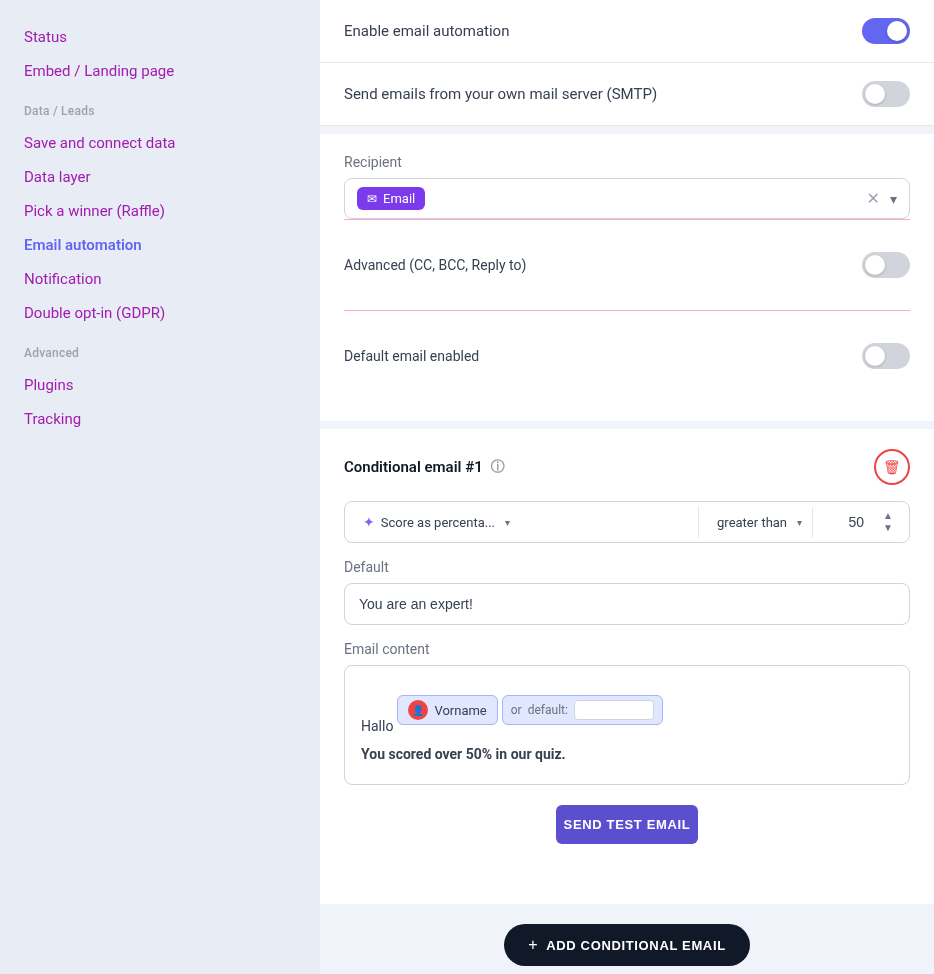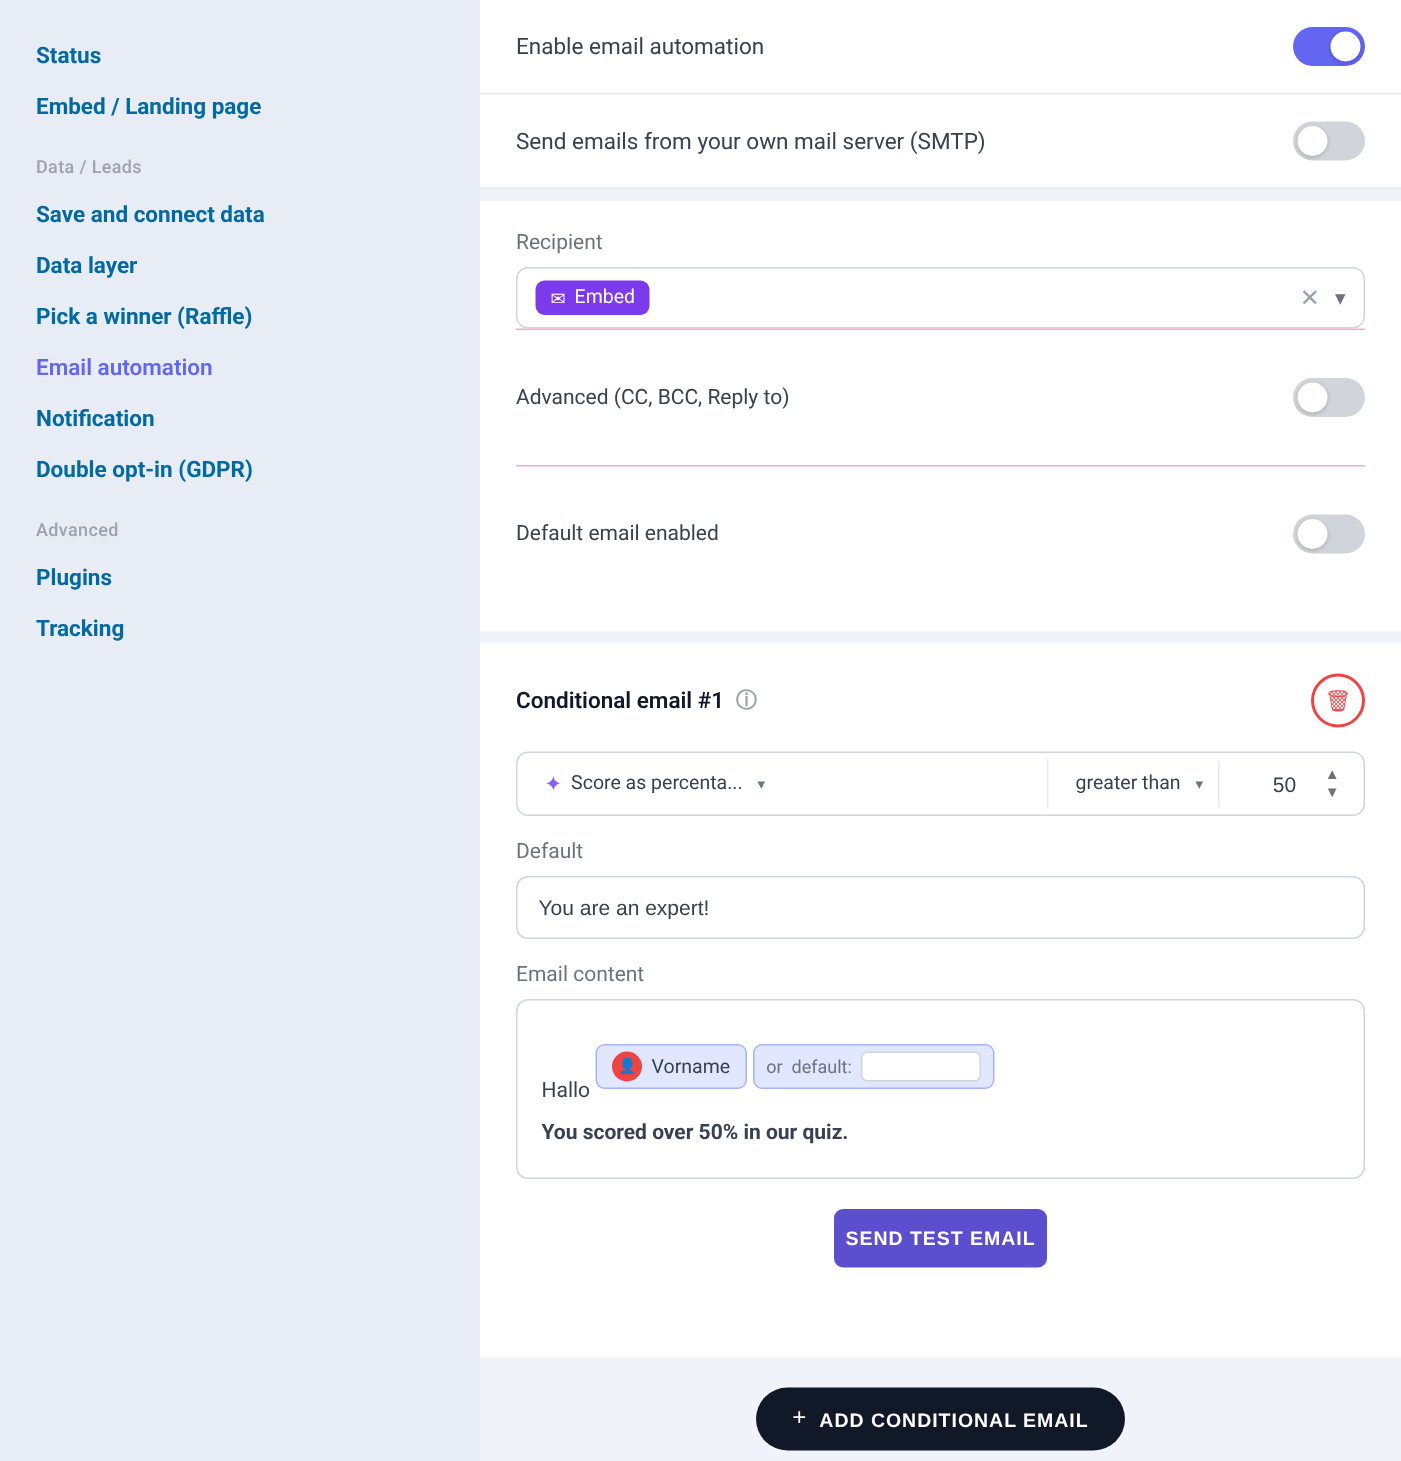--- a/index.html
+++ b/index.html
@@ -25,23 +25,23 @@
       font-weight: 500;
       text-transform: none;
       margin: 16px 0 8px 0;
       letter-spacing: 0.02em;
     }
 
     .sidebar-item {
       display: block;
       padding: 8px 0;
       font-size: 15px;
-      color: #0369a1;
-      cursor: pointer;
-      font-weight: 700;
+      color: #a21caf;
+      cursor: pointer;
+      font-weight: 400;
       text-decoration: none;
     }
 
     .sidebar-item.active {
       color: #6366f1;
       font-weight: 600;
     }
 
     
     .main-content {
@@ -506,21 +506,21 @@
     <div class="toggle off"></div>
   </div>
 
   <div class="section-divider"></div>
 
   <div class="card-section">
     <div class="field-label">Recipient</div>
     <div class="recipient-dropdown">
       <div class="email-badge">
         <span class="email-badge-icon">✉</span>
-        <span>Embed</span>
+        <span>Email</span>
       </div>
       <div class="recipient-text"></div>
       <div class="recipient-actions">
         <span class="close-icon">✕</span>
         <span class="chevron-icon">▾</span>
       </div>
     </div>
 
     <div class="advanced-row">
       <span class="advanced-label">Advanced (CC, BCC, Reply to)</span>

